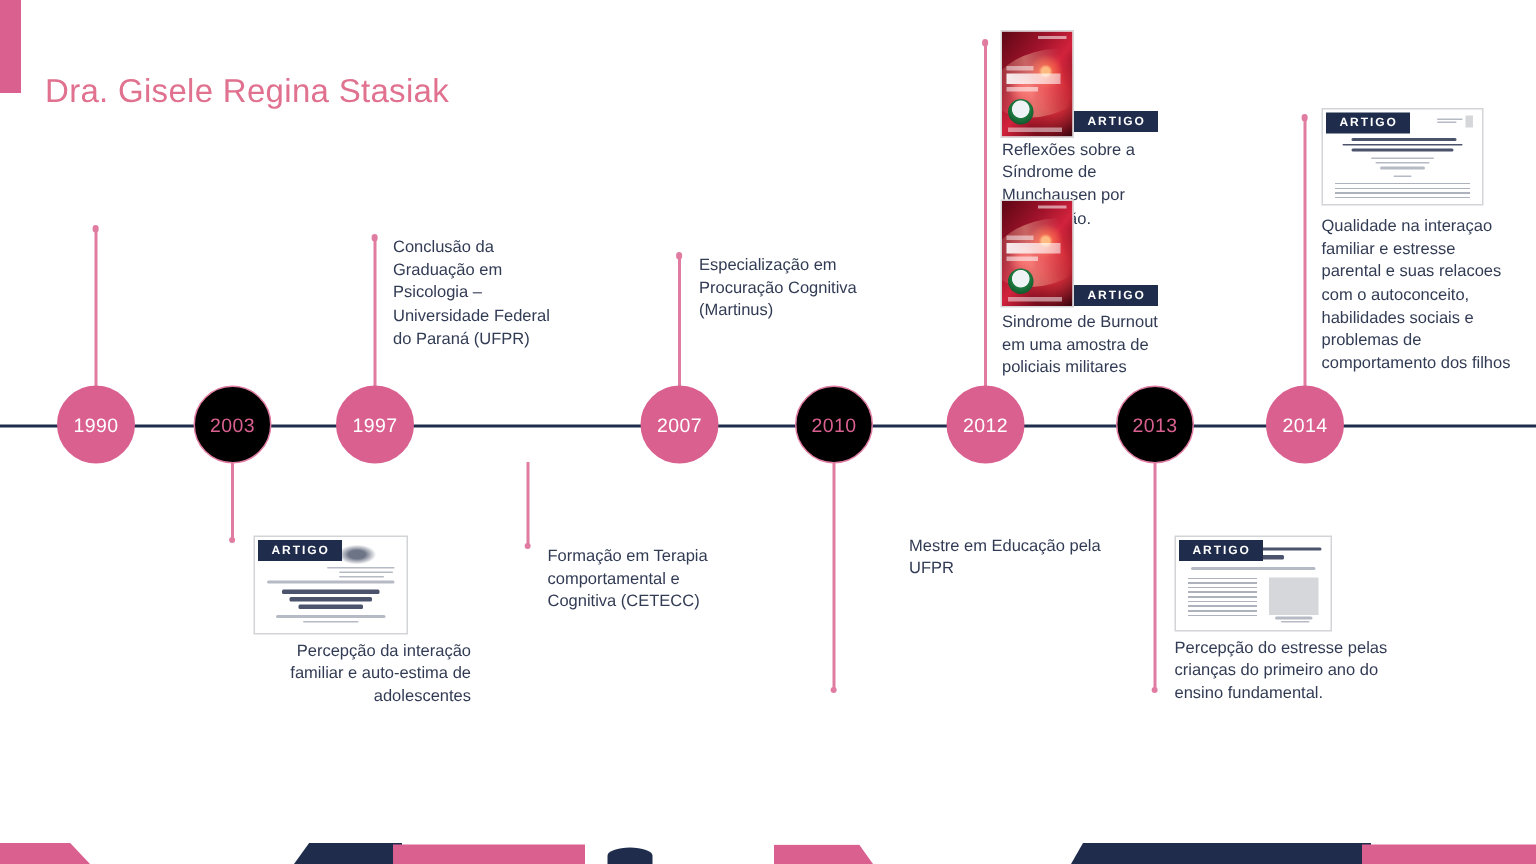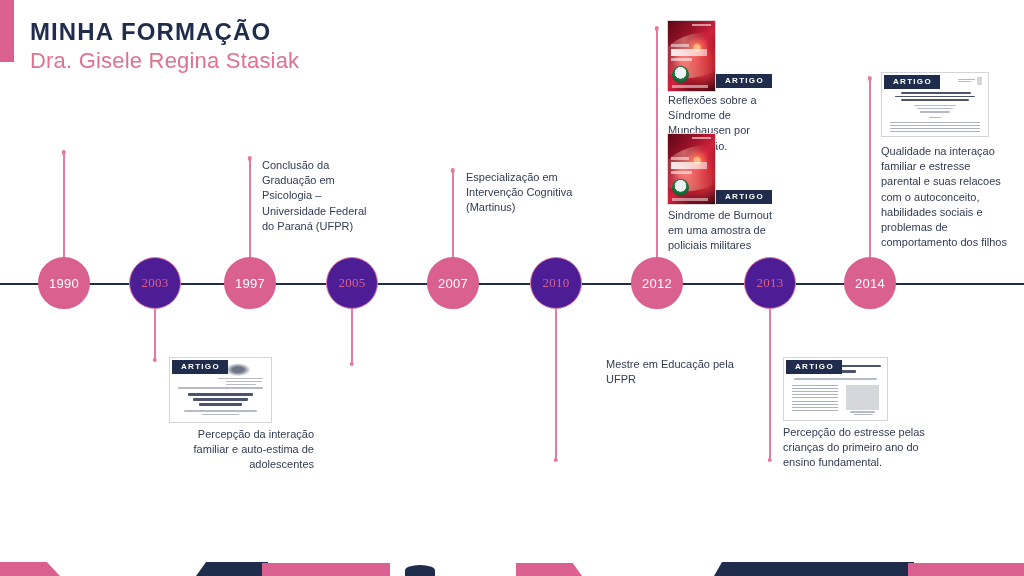--- a/index.html
+++ b/index.html
@@ -19,21 +19,21 @@
     letter-spacing:.2px;white-space:nowrap;}
 
   
   .axis{position:absolute;left:0;top:283px;width:1024px;height:2px;background:#1f2c4c;}
 
   
   .node{position:absolute;top:257px;width:52px;height:52px;border-radius:50%;
     box-sizing:border-box;display:flex;align-items:center;justify-content:center;
     font-size:13px;letter-spacing:.3px;z-index:4;}
   .node.filled{background:#d9608f;color:#ffffff;border:2px solid #d9608f;}
-  .node.hollow{background:#4c1d95;color:#d9608f;border:1.6px solid #e07ca2;font-family:Liberation Serif, serif;}
+  .node.hollow{background:#000000;color:#d9608f;border:1.6px solid #e07ca2;}
 
   
   .stem{position:absolute;width:1.6px;background:#e07ca2;z-index:2;}
   .stem::after{content:"";position:absolute;left:50%;transform:translateX(-50%);
     width:4.5px;height:4.5px;border-radius:50%;background:#e07ca2;}
   .stem.up::after{top:-2px;}
   .stem.down::after{bottom:-2px;}
 
   
   .tx{position:absolute;font-size:11px;line-height:15.2px;color:#323b54;z-index:3;}
@@ -82,36 +82,32 @@
   
   .band{position:absolute;left:0;bottom:0;width:1024px;height:22px;overflow:hidden;}
   .band .bp{position:absolute;bottom:0;}
 </style>
 </head>
 <body>
 
 <div class="stage">
 
   <div class="accent-bar"></div>
-  <div class="title">MINHA FORMAÇÃO</div>
   <div class="subtitle">Dra. Gisele Regina Stasiak</div>
 
   <div class="axis"></div>
 
   <div class="node filled" style="left:38px">
       <span>1990</span>
     </div>
   <div class="node hollow" style="left:129px">
       <span>2003</span>
     </div>
   <div class="node filled" style="left:224px">
       <span>1997</span>
-    </div>
-  <div class="node hollow" style="left:326px">
-      <span>2005</span>
     </div>
   <div class="node filled" style="left:427px">
       <span>2007</span>
     </div>
   <div class="node hollow" style="left:530px">
       <span>2010</span>
     </div>
   <div class="node filled" style="left:631px">
       <span>2012</span>
     </div>
@@ -143,22 +139,23 @@
     <div class="pl dark" style="left:23%;top:63%;width:54%;height:2.4px;"></div>
     <div class="pl dark" style="left:29%;top:71%;width:42%;height:2.4px;"></div>
     <div class="pl" style="left:14%;top:82%;width:72%;height:1.2px;"></div>
     <div class="pl" style="left:32%;top:87%;width:36%;height:1.2px;"></div>
   </div>
   <span class="badge badge-abs" style="left:172px;top:360px;">ARTIGO</span>
   <div class="tx" style="left:169px;top:427px;width:145px;text-align:right;">Percepção da interação familiar e auto-estima de adolescentes</div>
 
   <div class="tx" style="left:262px;top:158px;width:118px;">Conclusão da Graduação em Psicologia – Universidade Federal do Paraná (UFPR)</div>
 
-
-  <div class="tx" style="left:466px;top:170px;width:120px;">Especialização em Intervenção Cognitiva (Martinus)</div>
+  <div class="tx" style="left:365px;top:364px;width:120px;">Formação em Terapia comportamental e Cognitiva (CETECC)</div>
+
+  <div class="tx" style="left:466px;top:170px;width:120px;">Especialização em Procuração Cognitiva (Martinus)</div>
 
   <div class="tx" style="left:566px;top:357px;width:130px;margin-left:40px;">Mestre em Educação pela UFPR</div>
 
   <div class="thumb book" style="left:667px;top:20px;width:47px;height:70px;">
     <div class="book-art"></div>
     <div class="book-swirl"></div>
     <div class="book-top"></div>
     <div class="book-sub2"></div>
     <div class="book-ttl"></div>
     <div class="book-sub"></div>

